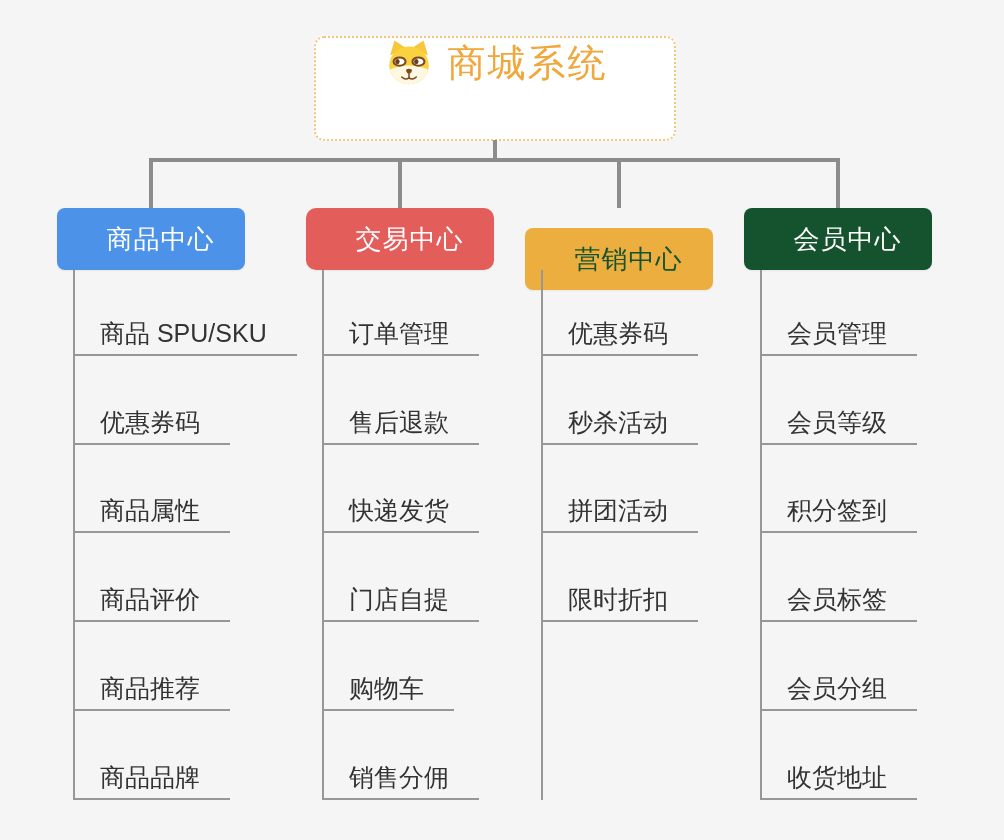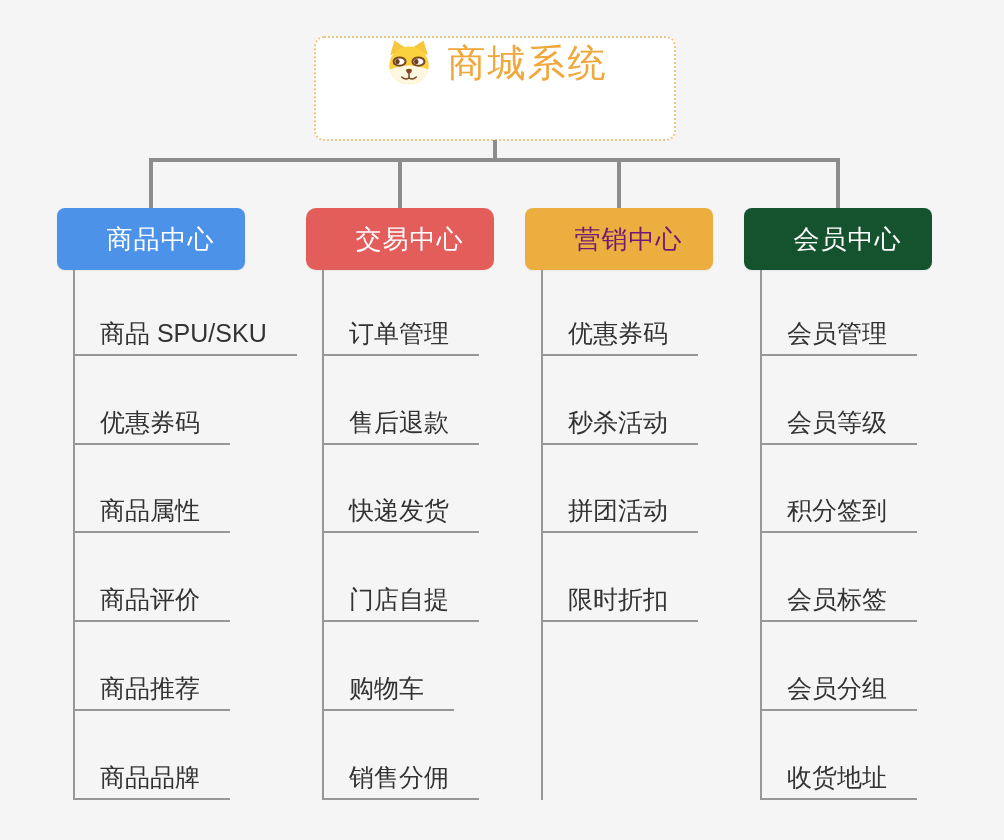--- a/index.html
+++ b/index.html
@@ -167,21 +167,21 @@
           <div class="leaf">
             <span class="leaf-label">购物车</span>
           </div>
           <div class="leaf">
             <span class="leaf-label">销售分佣</span>
           </div>
         </div>
     </div>
 
     <div class="branch col-2">
-      <div class="branch-head" style="background: rgb(236, 174, 62); color: #701a75;">营销中心</div>
+      <div class="branch-head" style="background: rgb(236, 174, 62); color: #14532d; margin-top: 20px;">营销中心</div>
       <div class="leaf-list">
           <div class="leaf">
             <span class="leaf-label">优惠券码</span>
           </div>
           <div class="leaf">
             <span class="leaf-label">秒杀活动</span>
           </div>
           <div class="leaf">
             <span class="leaf-label">拼团活动</span>
           </div>

